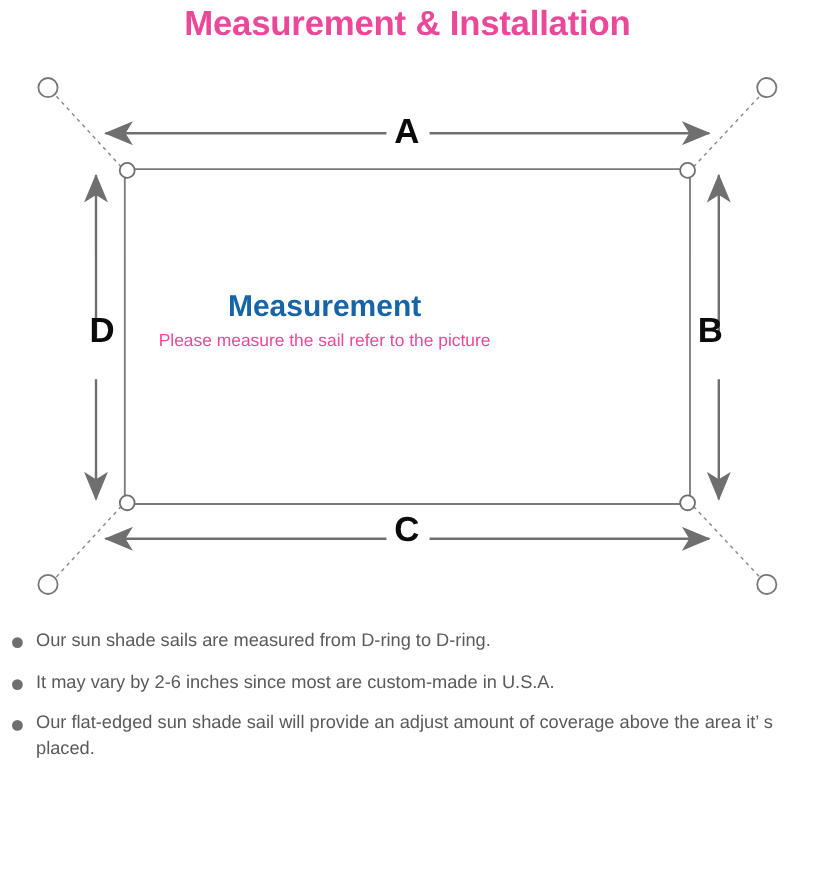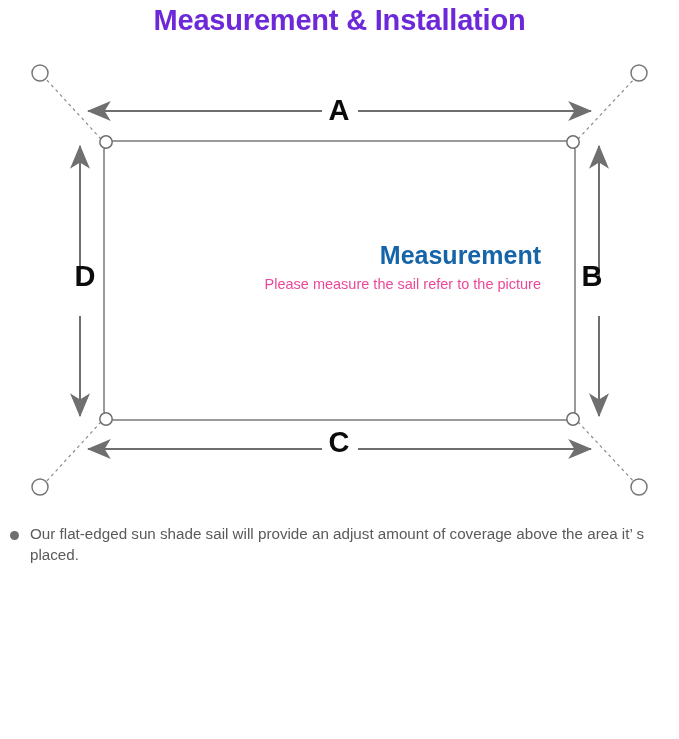--- a/index.html
+++ b/index.html
@@ -27,42 +27,42 @@
   #title {
     position: absolute;
     left: 0;
     top: 0;
     width: 679px;
     height: 42px;
     line-height: 40px;
     text-align: center;
     font-size: 29px;
     font-weight: bold;
-    color: #6d28d9;
+    color: #ec4899;
     letter-spacing: -0.2px;
     white-space: nowrap;
   }
 
   
   #diagram {
     position: absolute;
     left: 0;
     top: 46px;
     width: 679px;
     height: 470px;
     display: block;
   }
 
   
   #center-block {
     position: absolute;
     left: 0;
     top: 240px;
     width: 541px;
-    text-align: right;
+    text-align: center;
     pointer-events: none;
   }
   #center-title {
     font-size: 25px;
     font-weight: bold;
     color: #1565a8;
     line-height: 30px;
     white-space: nowrap;
   }
   #center-sub {
@@ -173,17 +173,25 @@
   <div class="dim-letter" id="letter-d">D</div>
 
   <div id="center-block">
     <div id="center-title">Measurement</div>
     <div id="center-sub">Please measure the sail refer to the picture</div>
   </div>
 
   <div id="notes">
     <div class="note-row">
       <span class="note-bullet"></span>
+      <span class="note-text">Our sun shade sails are measured from D-ring to D-ring.</span>
+    </div>
+    <div class="note-row">
+      <span class="note-bullet"></span>
+      <span class="note-text">It may vary by 2-6 inches since most are custom-made in U.S.A.</span>
+    </div>
+    <div class="note-row">
+      <span class="note-bullet"></span>
       <span class="note-text">Our flat-edged sun shade sail will provide an adjust amount of coverage above the area it’ s placed.</span>
     </div>
   </div>
 
 </div>
 
 </body></html>

